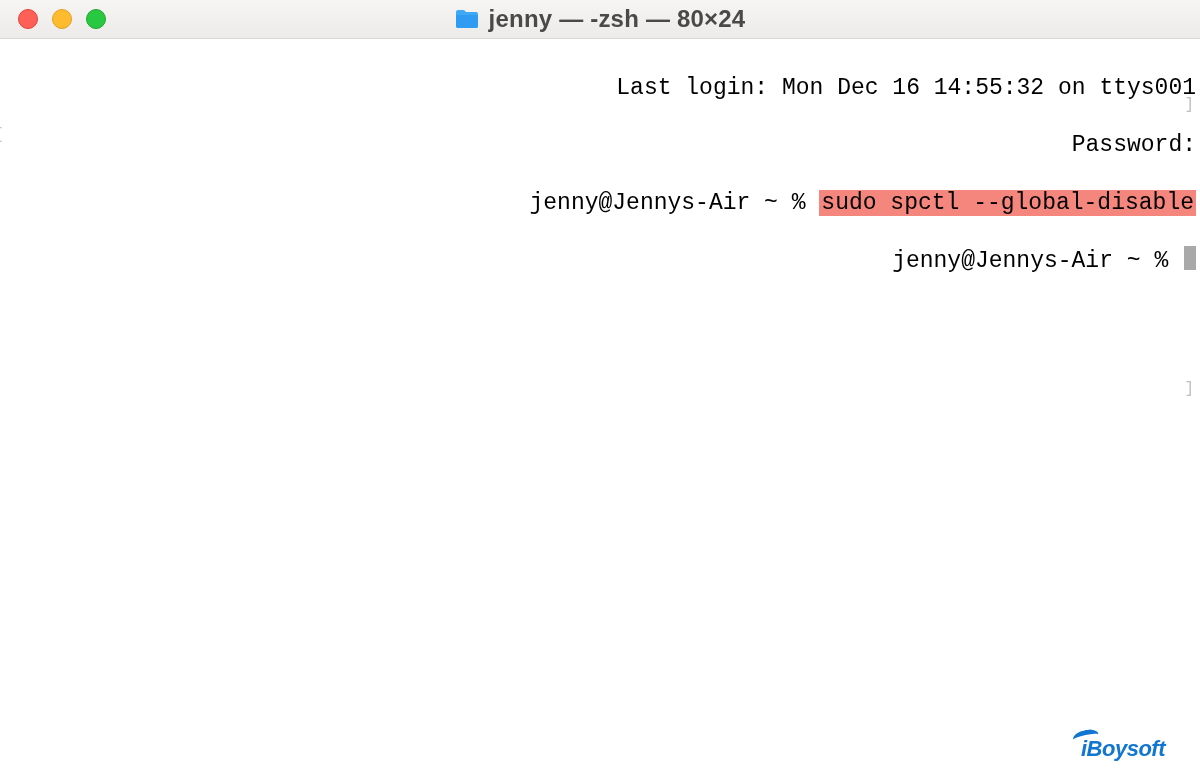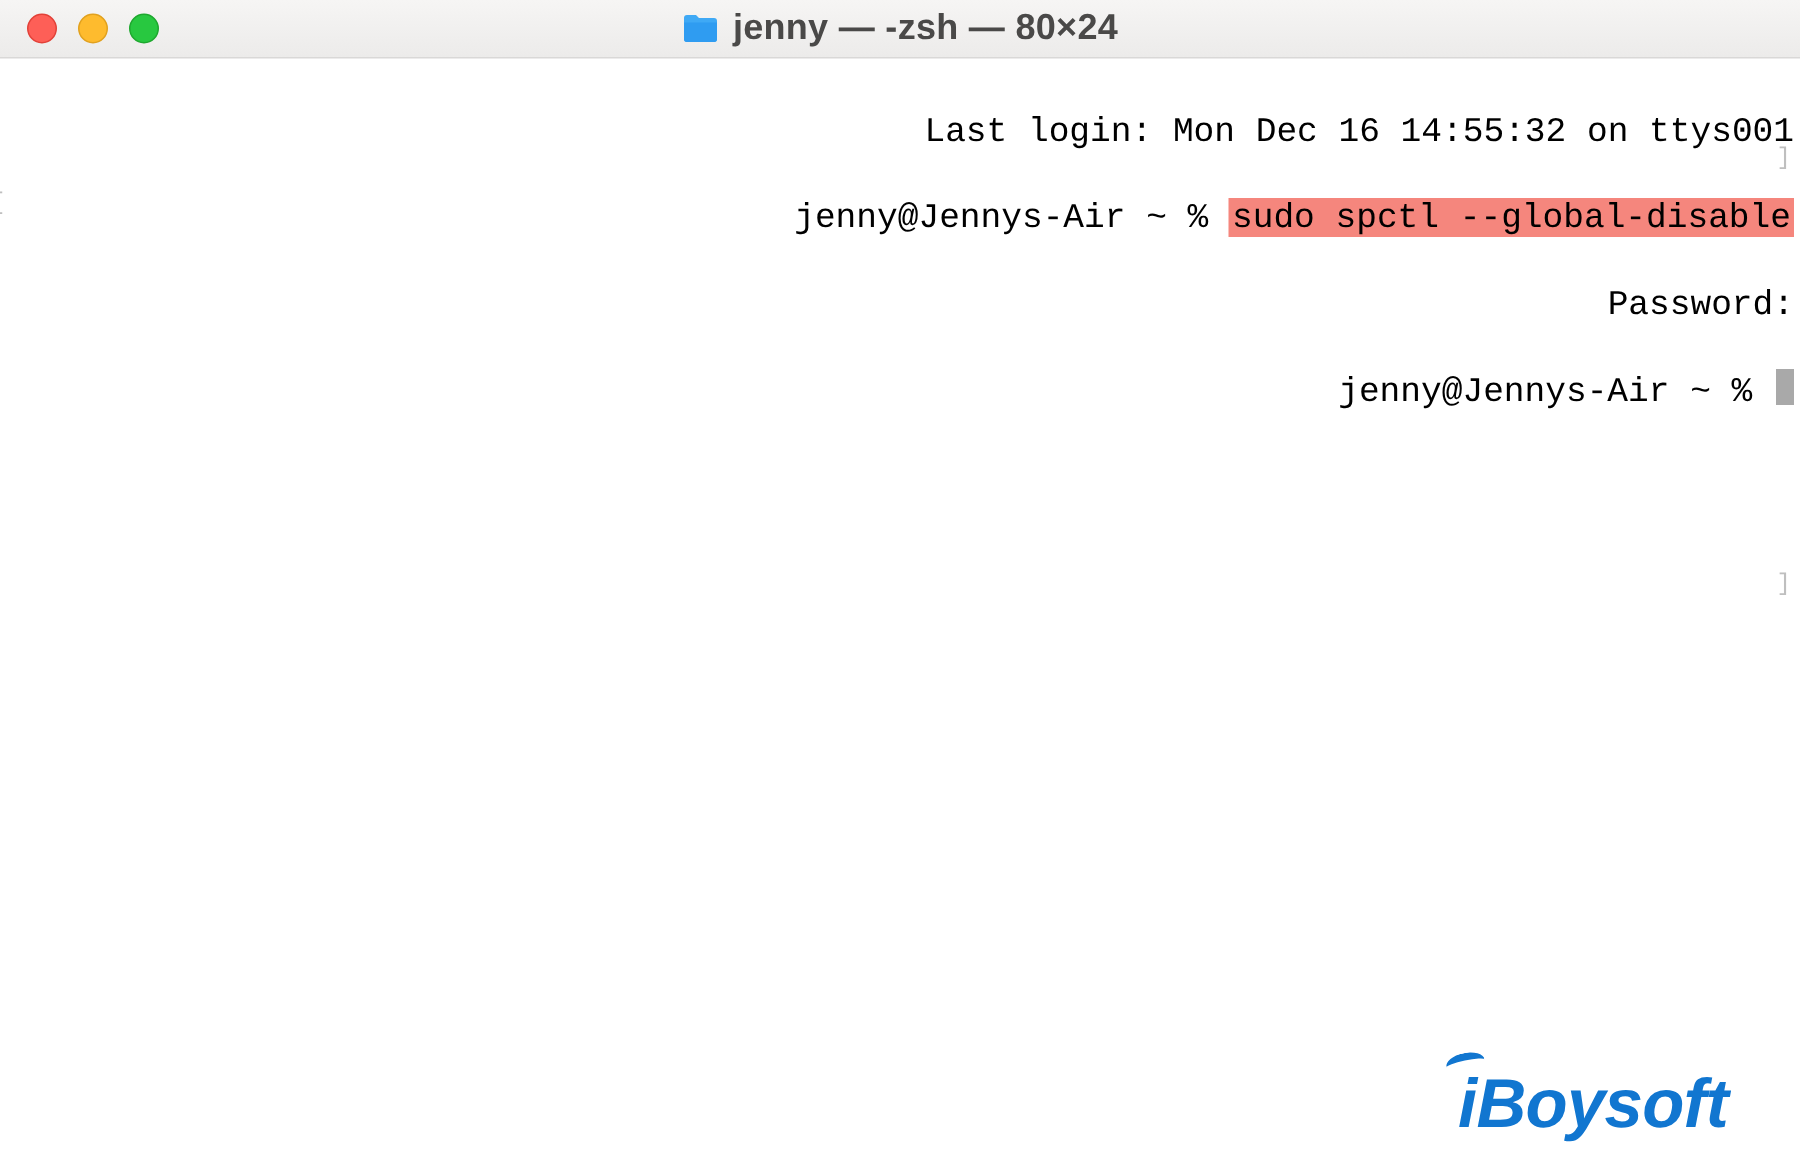--- a/index.html
+++ b/index.html
@@ -74,24 +74,24 @@
       background: #a9a9a9;
       vertical-align: -3px;
       margin-left: 2px;
     }
     .bracket-dim {
       color: #bfbfbf;
       position: absolute;
     }
     .watermark {
       position: absolute;
-      right: 48px;
+      right: 35px;
       bottom: 18px;
       font-family: Arial, Helvetica, sans-serif;
-      font-size: 46px;
+      font-size: 22px;
       font-weight: 800;
       font-style: italic;
       color: #1176d0;
       letter-spacing: -0.5px;
     }
     .watermark .swoosh {
       position: absolute;
       left: -8px;
       top: -6px;
       width: 26px;
@@ -116,22 +116,22 @@
         <path d="M1 3 a2 2 0 0 1 2-2 h6 l2 2 h10 a2 2 0 0 1 2 2 v12 a2 2 0 0 1-2 2 H3 a2 2 0 0 1-2-2 Z" fill="#3fa9f5"></path>
         <path d="M1 6 h22 v11 a2 2 0 0 1-2 2 H3 a2 2 0 0 1-2-2 Z" fill="#2f9cf1"></path>
       </svg>
     </span>
     <span class="window-title">jenny — -zsh — 80×24</span>
   </div>
 </div>
 
 <div class="terminal">
 <span class="line">Last login: Mon Dec 16 14:55:32 on ttys001</span>
+<span class="line">Password:</span>
 <span class="line"><span>jenny@Jennys-Air ~ % </span><span class="hl">sudo spctl --global-disable</span></span>
-<span class="line">Password:</span>
 <span class="line"><span>jenny@Jennys-Air ~ % </span><span class="cursor"></span></span>
 </div>
 
 <span class="bracket-dim" style="right:6px; top:96px;">]</span>
 <span class="bracket-dim" style="left:-6px; top:126px;">[</span>
 <span class="bracket-dim" style="right:6px; top:380px;">]</span>
 
 <div class="watermark">
   <span class="swoosh"></span>
   <span>iBoysoft</span>

